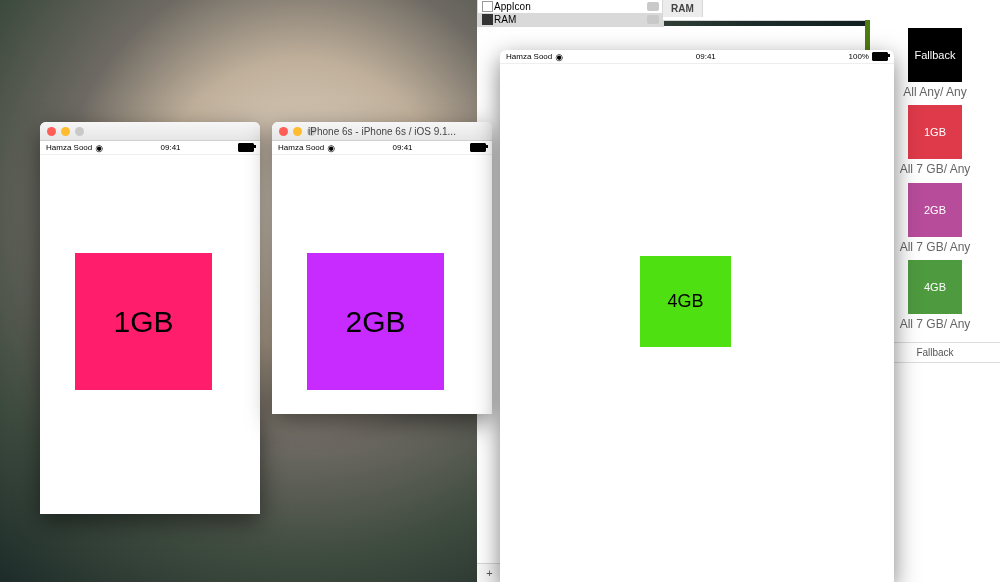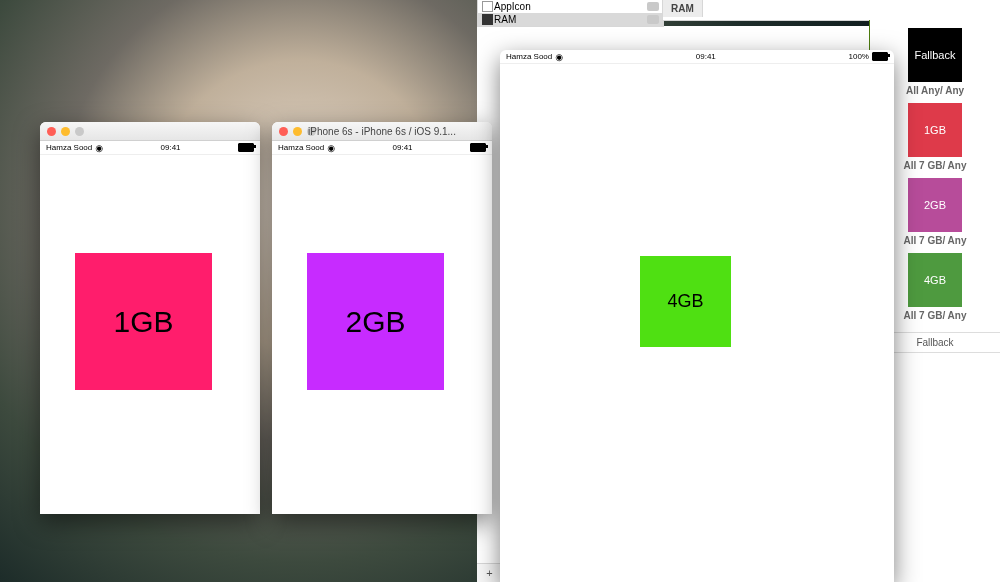--- a/index.html
+++ b/index.html
@@ -45,26 +45,26 @@
   .asset-ico{width:9px;height:9px;border:1px solid #999;background:#fff;}
   .asset-ico.dark{background:#333;border-color:#333;}
   .asset-badge{margin-left:auto;width:12px;height:9px;border-radius:2px;background:#c9c9c9;}
   .detail-head{
     position:absolute;left:662px;top:0;right:0;height:20px;background:#fff;border:1px solid #d7d7d7;border-top:none;border-right:none;
     font-size:10px;font-weight:600;color:#444;
   }
   .detail-tab{display:inline-block;padding:3px 8px;background:#ececec;border-right:1px solid #d7d7d7;}
   
   .asset-panel{
-    position:absolute;right:0;top:20px;bottom:0;width:130px;background:#fff;border-left:1px solid #4d7c0f;
+    position:absolute;right:0;top:20px;bottom:0;width:130px;background:#fff;border-left:5px solid #4d7c0f;
     display:flex;flex-direction:column;align-items:center;padding-top:8px;gap:6px;overflow:hidden;
   }
   .asset-item{display:flex;flex-direction:column;align-items:center;gap:3px;}
   .asset-swatch{width:54px;height:54px;display:flex;align-items:center;justify-content:center;color:#fff;font-size:11px;}
-  .asset-meta{font-size:10px;color:#666;text-align:center;line-height:1.2;font-weight:bold;}
+  .asset-meta{font-size:12px;color:#666;text-align:center;line-height:1.2;}
   .universal-row{width:100%;border-top:1px solid #ddd;border-bottom:1px solid #ddd;padding:4px 0;text-align:center;font-size:10px;color:#555;margin-top:4px;}
   
   .filter-bar{
     position:absolute;left:477px;bottom:0;width:393px;height:18px;background:#f7f7f7;border-top:1px solid #d7d7d7;border-right:1px solid #d7d7d7;
     display:flex;align-items:center;gap:8px;padding:0 6px;font-size:11px;color:#777;
   }
   .fb-btn{width:13px;height:13px;display:flex;align-items:center;justify-content:center;color:#555;}
   .fb-search{display:flex;align-items:center;gap:4px;color:#aaa;}
   .fb-glass{width:10px;height:10px;border:1.5px solid #aaa;border-radius:50%;position:relative;}
   .fb-glass::after{content:"";position:absolute;width:4px;height:1.5px;background:#aaa;right:-4px;bottom:-1px;transform:rotate(45deg);}
@@ -157,21 +157,21 @@
         <i></i>
       </span>
   </div>
   <div class="canvas">
     <div class="square sq-lg" style="left:35px;top:98px;width:137px;height:137px;background:#ff1d6c">
       <span>1GB</span>
     </div>
   </div>
 </div>
 
-<div class="sim-window" style="left:272px;top:122px;width:220px;height:392px">
+<div class="sim-window" style="left:272px;top:122px;width:220px;height:292px">
   <div class="titlebar">
     <div class="tl-dots">
       <span class="tl-dot tl-red"></span>
       <span class="tl-dot tl-yel"></span>
       <span class="tl-dot tl-gre"></span>
     </div>
     <span class="tl-title">iPhone 6s - iPhone 6s / iOS 9.1...</span>
   </div>
   <div class="statusbar">
     <span class="sb-left">

